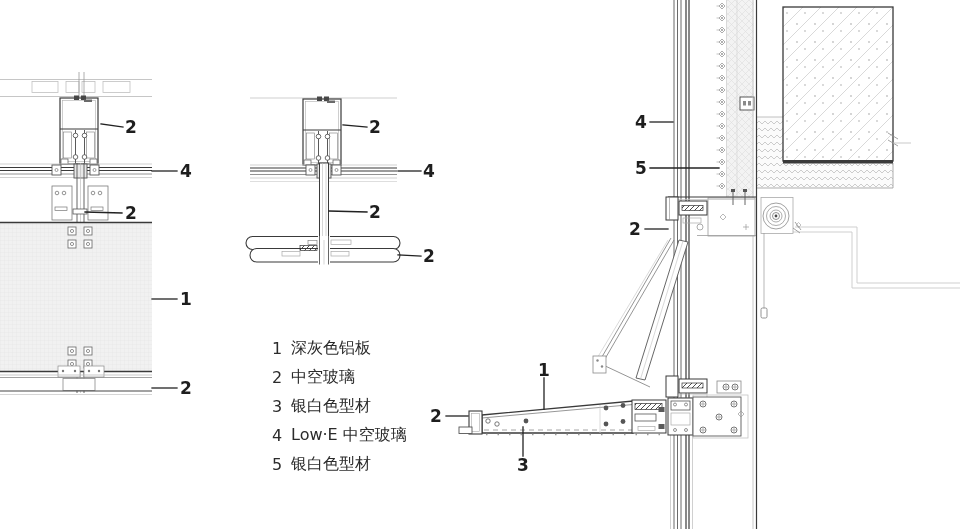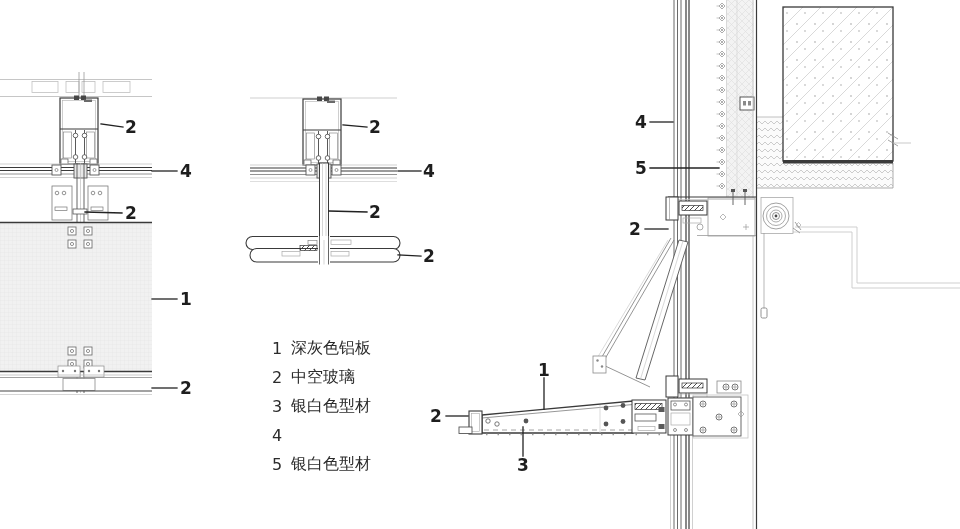--- a/index.html
+++ b/index.html
@@ -392,20 +392,21 @@
   <div class="legend-row">
     <span class="legend-num">2</span>
     <span>中空玻璃</span>
   </div>
   <div class="legend-row">
     <span class="legend-num">3</span>
     <span>银白色型材</span>
   </div>
   <div class="legend-row">
     <span class="legend-num">4</span>
+    <span>Low·E 中空玻璃</span>
   </div>
   <div class="legend-row">
     <span class="legend-num">5</span>
     <span>银白色型材</span>
   </div>
 </div>
 
 </div>
 
 </body></html>

